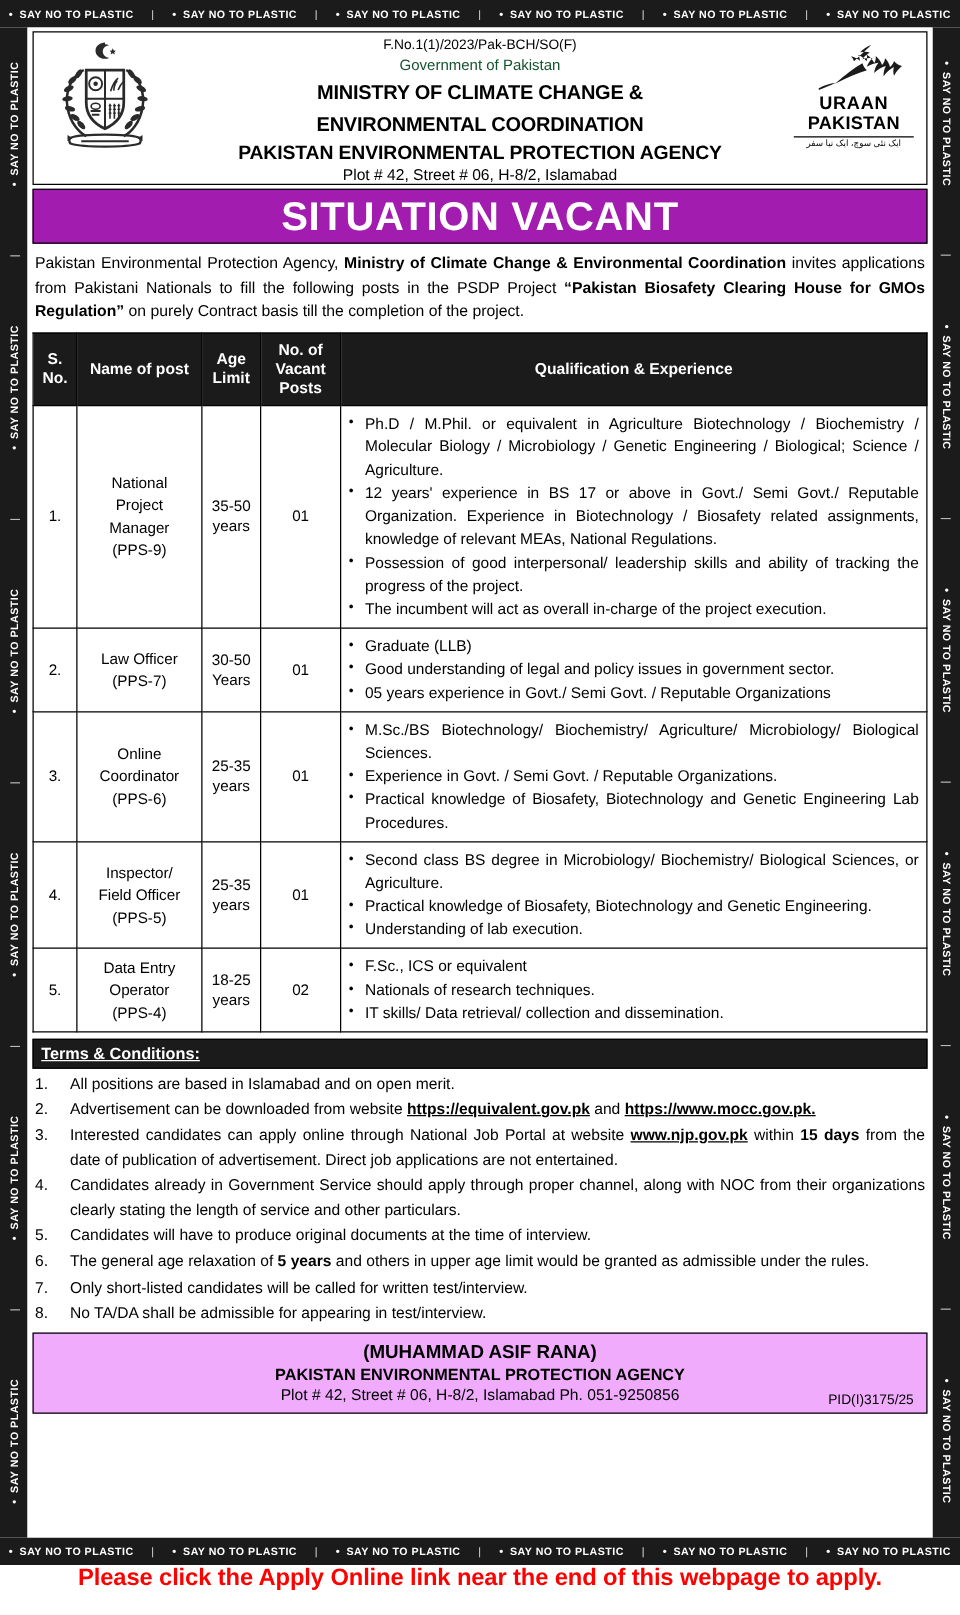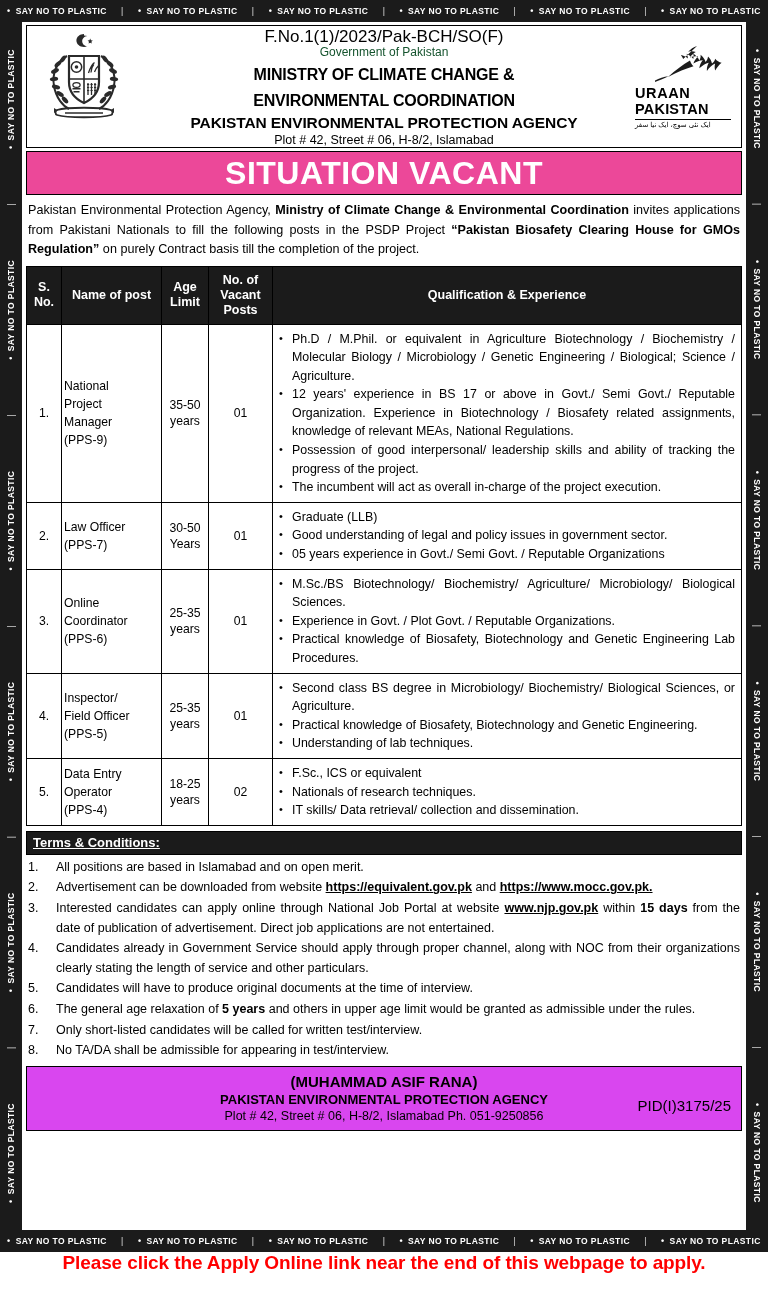--- a/index.html
+++ b/index.html
@@ -101,56 +101,56 @@
   .emblem {
     position: absolute;
     left: 14px;
     top: 4px;
     width: 86px;
     height: 96px;
   }
   .uraan {
     position: absolute;
     right: 10px;
-    top: 16px;
+    top: 6px;
     width: 96px;
-    text-align: left;
+    text-align: center;
   }
   .uraan-bird { width: 96px; height: 44px; display: block; }
   .uraan-t1 {
     font-size: 14.5px; font-weight: bold; letter-spacing: .6px;
     line-height: 15.5px; color: #000;
   }
   .uraan-t2 {
     font-size: 14.5px; font-weight: bold; letter-spacing: .2px;
     line-height: 15.5px; color: #000;
   }
   .uraan-urdu {
     font-size: 7px; color: #000; margin-top: 2px;
     border-top: 1px solid #000; padding-top: 1px; direction: rtl;
   }
 
   .mast-center { text-align: center; padding: 0 110px; }
-  .mast-fno { font-size: 17px; line-height: 15px; color: #000; }
+  .mast-fno { font-size: 11px; line-height: 15px; color: #000; }
   .mast-gov { font-size: 12px; line-height: 17px; color: #14532d; }
   .mast-ministry {
     font-size: 16px; font-weight: bold; line-height: 25px;
     letter-spacing: -.2px; color: #000; margin-top: 1px;
   }
   .mast-agency {
     font-size: 15.5px; font-weight: bold; line-height: 19px;
     letter-spacing: -.1px; color: #000;
   }
   .mast-addr { font-size: 12.5px; line-height: 16px; color: #000; }
 
   
   .banner {
     margin-top: 3px;
     height: 44px;
-    background: #ec4899;
+    background: #a21caf;
     border: 1px solid #000;
     color: #ffffff;
     display: flex;
     align-items: center;
     justify-content: center;
     font-size: 32px;
     font-weight: bold;
     letter-spacing: .5px;
   }
 
@@ -187,21 +187,21 @@
   }
   .col-sno   { width: 35px; }
   .col-post  { width: 100px; }
   .col-age   { width: 47px; }
   .col-vac   { width: 64px; }
 
   .tbl td.c-sno {
     text-align: center; font-size: 12.2px; color: #000;
   }
   .tbl td.c-post {
-    text-align: left; font-size: 12.2px; line-height: 18px; color: #000;
+    text-align: center; font-size: 12.2px; line-height: 18px; color: #000;
     padding: 4px 2px;
   }
   .tbl td.c-age, .tbl td.c-vac {
     text-align: center; font-size: 12.2px; line-height: 16px; color: #000;
   }
   .tbl td.c-qual {
     padding: 5px 6px 5px 4px;
     font-size: 12.4px;
     line-height: 18.6px;
     color: #000;
@@ -243,40 +243,40 @@
   }
   .term-num { width: 28px; flex: 0 0 28px; }
   .term-txt { flex: 1; text-align: justify; }
   .term-txt b { font-weight: bold; }
   .term-txt u { text-decoration: underline; font-weight: bold; }
 
   
   .sig {
     position: relative;
     margin-top: 5px;
-    background: #d946ef;
+    background: #f0abfc;
     border: 1px solid #000;
     text-align: center;
     padding: 5px 0 6px 0;
   }
   .sig-name {
     font-size: 15px; font-weight: bold; line-height: 19px; color: #000;
   }
   .sig-desig {
     font-size: 15px; font-weight: bold; line-height: 19px; color: #000;
   }
   .sig-org {
     font-size: 13px; font-weight: bold; line-height: 17px; color: #000;
   }
   .sig-addr { font-size: 12.5px; line-height: 16px; color: #000; }
   .sig-pid {
     position: absolute;
     right: 10px;
-    bottom: 16px;
-    font-size: 15px;
+    bottom: 4px;
+    font-size: 11px;
     color: #000;
   }
 
   
   .notice {
     position: absolute;
     left: 0;
     top: 1252px;
     width: 768px;
     text-align: center;
@@ -561,35 +561,35 @@
             </td>
           </tr>
           <tr>
             <td class="c-sno">3.</td>
             <td class="c-post"><span>Online</span><br><span>Coordinator</span><br><span>(PPS-6)</span></td>
             <td class="c-age"><span>25-35</span><br><span>years</span></td>
             <td class="c-vac">01</td>
             <td class="c-qual">
               <ul class="qual-list">
                 <li>M.Sc./BS Biotechnology/ Biochemistry/ Agriculture/ Microbiology/ Biological Sciences.</li>
-                <li>Experience in Govt. / Plot Govt. / Reputable Organizations.</li>
+                <li>Experience in Govt. / Semi Govt. / Reputable Organizations.</li>
                 <li>Practical knowledge of Biosafety, Biotechnology and Genetic Engineering Lab Procedures.</li>
               </ul>
             </td>
           </tr>
           <tr>
             <td class="c-sno">4.</td>
             <td class="c-post"><span>Inspector/</span><br><span>Field Officer</span><br><span>(PPS-5)</span></td>
             <td class="c-age"><span>25-35</span><br><span>years</span></td>
             <td class="c-vac">01</td>
             <td class="c-qual">
               <ul class="qual-list">
                 <li>Second class BS degree in Microbiology/ Biochemistry/ Biological Sciences, or Agriculture.</li>
                 <li>Practical knowledge of Biosafety, Biotechnology and Genetic Engineering.</li>
-                <li>Understanding of lab techniques.</li>
+                <li>Understanding of lab execution.</li>
               </ul>
             </td>
           </tr>
           <tr>
             <td class="c-sno">5.</td>
             <td class="c-post"><span>Data Entry</span><br><span>Operator</span><br><span>(PPS-4)</span></td>
             <td class="c-age"><span>18-25</span><br><span>years</span></td>
             <td class="c-vac">02</td>
             <td class="c-qual">
               <ul class="qual-list">

